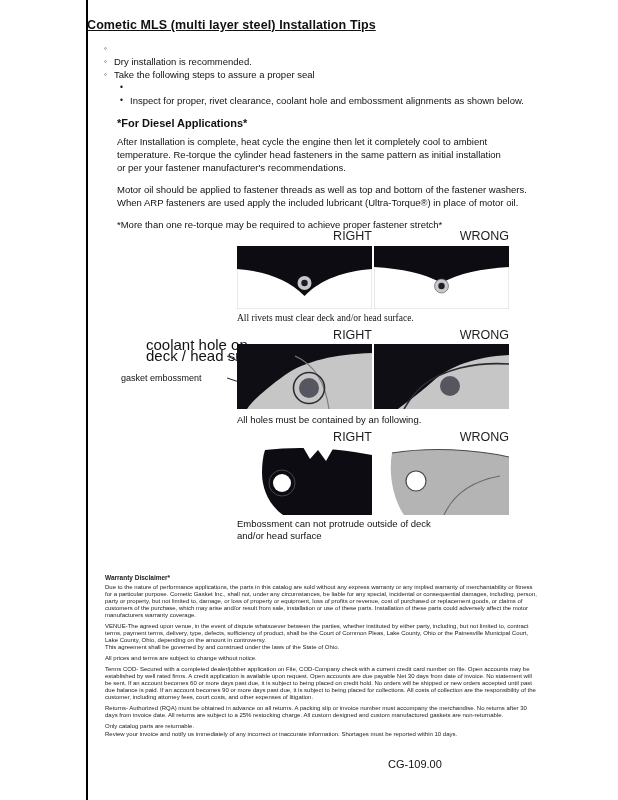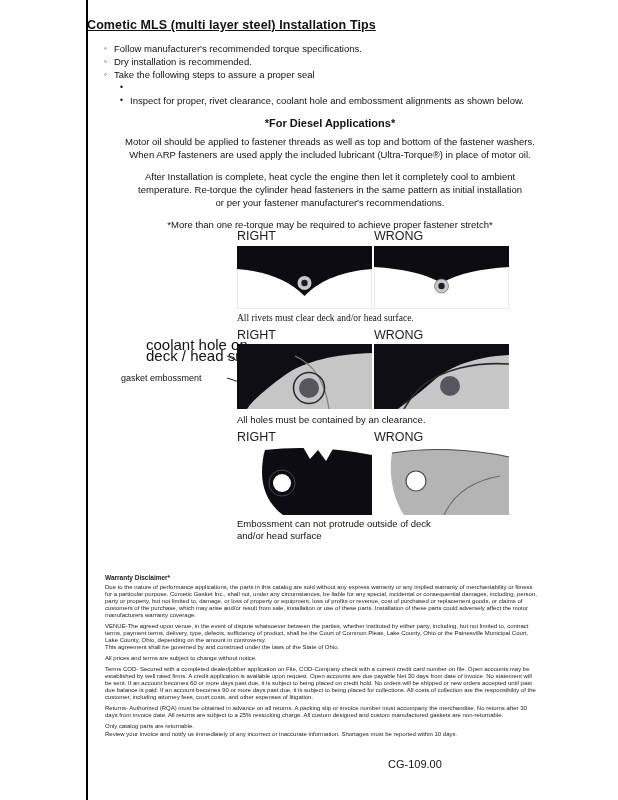--- a/index.html
+++ b/index.html
@@ -11,25 +11,25 @@
 
   #left-rule { position:absolute; left:86px; top:0; width:2px; height:800px; background:#000; }
 
   #title { position:absolute; left:87px; top:18px; font-size:12.5px; font-weight:bold; text-decoration:underline; letter-spacing:.1px; }
 
   #bullets { position:absolute; left:104px; top:42px; font-size:9.5px; line-height:13px; }
   .bullet { display:flex; }
   .bullet .m { width:10px; font-size:8.5px; line-height:13px; text-align:left; }
   .sub { margin-left:16px; }
 
-  #diesel { position:absolute; left:105px; top:117px; width:450px;text-align:center; }
+  #diesel { position:absolute; left:117px; top:117px; width:450px; }
   #diesel h2 { font-size:11px; font-weight:bold; margin-bottom:6px; }
   #diesel p { font-size:9.5px; line-height:13px; margin-bottom:9px; white-space:pre-line; }
 
-  .dg-h { position:absolute; width:135px; text-align:left; font-size:12.5px; color:#1d1d1d; }
+  .dg-h { position:absolute; width:135px; text-align:right; font-size:12.5px; color:#1d1d1d; }
   .panel { position:absolute; width:135px; }
   .panel svg { display:block; }
   .cap { position:absolute; left:237px; font-size:9.5px; line-height:11.5px; white-space:pre-line; }
 
   #callout-coolant { position:absolute; left:146px; top:340px; font-size:15px; line-height:10.5px; white-space:pre-line; }
   #callout-embossment { position:absolute; left:121px; top:373px; font-size:9px;text-align:center; }
   #callout-lines { position:absolute; left:225px; top:344px; }
 
   #warranty { position:absolute; left:105px; top:574px; width:434px; font-size:6px; line-height:7px; color:#222; }
   #warranty h3 { font-size:6.5px; font-weight:bold; margin-bottom:3px; }
@@ -41,46 +41,45 @@
 </head>
 <body>
 
 <div id="left-rule"></div>
 
 <h1 id="title">Cometic MLS (multi layer steel) Installation Tips</h1>
 
 <div id="bullets">
   <div class="bullet">
     <span class="m">◦</span>
-    <span>Follow manufacturer's recommended torque specifications.</span>
   </div>
   <div class="bullet">
     <span class="m">◦</span>
     <span>Dry installation is recommended.</span>
   </div>
   <div class="bullet">
     <span class="m">◦</span>
     <span>Take the following steps to assure a proper seal</span>
   </div>
   <div class="bullet sub">
     <span class="m">•</span>
   </div>
   <div class="bullet sub">
     <span class="m">•</span>
     <span>Inspect for proper, rivet clearance, coolant hole and embossment alignments as shown below.</span>
   </div>
 </div>
 
 <div id="diesel">
   <h2>*For Diesel Applications*</h2>
-  <p>Motor oil should be applied to fastener threads as well as top and bottom of the fastener washers.
-When ARP fasteners are used apply the included lubricant (Ultra-Torque®) in place of motor oil.</p>
   <p>After Installation is complete, heat cycle the engine then let it completely cool to ambient
 temperature. Re-torque the cylinder head fasteners in the same pattern as initial installation
 or per your fastener manufacturer's recommendations.</p>
+  <p>Motor oil should be applied to fastener threads as well as top and bottom of the fastener washers.
+When ARP fasteners are used apply the included lubricant (Ultra-Torque®) in place of motor oil.</p>
   <p>*More than one re-torque may be required to achieve proper fastener stretch*</p>
 </div>
 
 <div class="dg-h" style="left:237px; top:229px;">RIGHT</div>
 <div class="dg-h" style="left:374px; top:229px;">WRONG</div>
 
 <div class="panel" style="left:237px; top:246px;">
   <svg width="135" height="63" viewBox="0 0 135 63">
     <rect width="135" height="63" fill="#ffffff" stroke="#aaaaaa" stroke-width="0.5"></rect>
     <path d="M0,0 H135 V23 C108,25 84,33 67.5,50 C51,33 27,25 0,23 Z" fill="#0c0c12"></path>
@@ -119,21 +118,21 @@
   </svg>
 </div>
 <div class="panel" style="left:374px; top:344px;">
   <svg width="135" height="65" viewBox="0 0 135 65">
     <rect width="135" height="65" fill="#c6c6c6"></rect>
     <path d="M0,0 H135 V11 C100,13 76,22 58,38 C42,52 30,60 24,65 H0 Z" fill="#0e0e14"></path>
     <circle cx="76" cy="42" r="10" fill="#565660"></circle>
     <path d="M30,65 C42,44 56,32 86,24 C102,20 118,19 135,20" fill="none" stroke="#2b2b33" stroke-width="1.6"></path>
   </svg>
 </div>
-<div class="cap" style="top:414px;">All holes must be contained by an clearance.</div>
+<div class="cap" style="top:414px;">All holes must be contained by an following.</div>
 
 <div class="dg-h" style="left:237px; top:430px;">RIGHT</div>
 <div class="dg-h" style="left:374px; top:430px;">WRONG</div>
 
 <div class="panel" style="left:237px; top:447px;">
   <svg width="135" height="68" viewBox="0 0 135 68">
     <rect width="135" height="68" fill="#ffffff"></rect>
     <path d="M28,3 C60,-1 100,1 135,8 V68 H46 C32,58 25,42 25,26 C25,17 26,9 28,3 Z" fill="#0c0c12"></path>
     <path d="M66,0 L73,12 L81,3 L89,14 L97,0 Z" fill="#ffffff"></path>
     <circle cx="45" cy="36" r="13" fill="none" stroke="#45454d" stroke-width="1"></circle>

